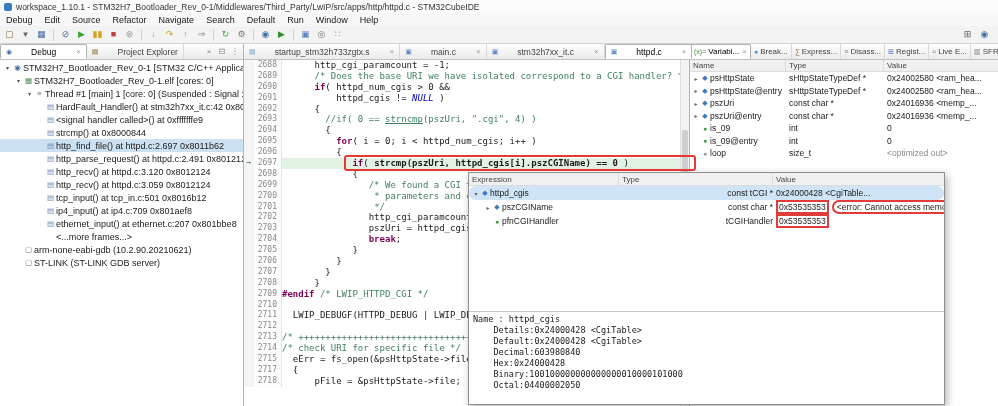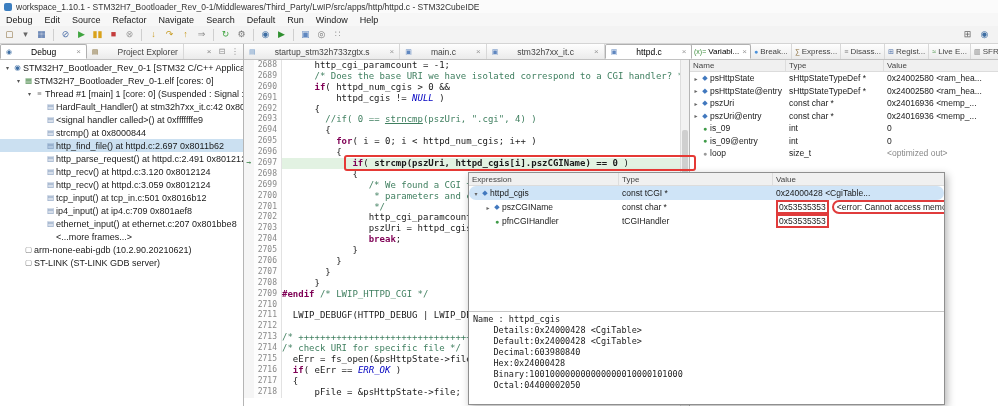--- a/index.html
+++ b/index.html
@@ -66,21 +66,21 @@
 .popup{position:absolute;left:468px;top:172px;width:477px;height:233px;background:#fff;border:1px solid #8f8f8f;box-shadow:2px 3px 8px rgba(0,0,0,0.3);z-index:20;display:flex;flex-direction:column;}
 .pop-head{display:flex;height:13px;background:#f0f0f0;border-bottom:1px solid #dcdcdc;font-size:8px;color:#444;}
 .ph{padding:0 3px;border-right:1px solid #ddd;display:flex;align-items:center;}
 .ph0{width:150px;min-width:150px;}
 .ph1{width:154px;min-width:154px;}
 .ph2{flex:1;border-right:none;}
 .pop-row{display:flex;height:14px;align-items:center;font-size:8.5px;white-space:nowrap;cursor:default;border-radius:7px;}
 .pop-row.selected{background:#cfe4f7;}
 .pc{overflow:hidden;}
 .pc0{width:150px;min-width:150px;display:flex;align-items:center;}
-.pc1{width:154px;min-width:154px;padding-left:3px;}
+.pc1{width:154px;min-width:154px;padding-left:3px;text-align:right;}
 .pc2{flex:1;padding-left:3px;display:flex;align-items:center;gap:3px;}
 .redbox{border:2px solid #e03c3c;padding:0 1px;}
 .redbox-r{border:2px solid #e03c3c;border-radius:7px;padding:0 3px;}
 .pop-spacer{flex:1;}
 .pop-details{height:93px;border-top:1px solid #c6c6c6;padding:2px 4px;font-family:"DejaVu Sans Mono",monospace;font-size:8.5px;line-height:11px;white-space:pre;overflow:hidden;}
 .anno{position:absolute;border:2px solid #e53935;border-radius:3px;z-index:30;pointer-events:none;background:transparent;}
 </style>
 </head>
 <body>
 
@@ -395,25 +395,20 @@
             <span class="ln">2714</span>
             <span class="lc"><span class="sy-c">/* check URI for specific file */</span></span>
           </div>
           <div class="code-line">
             <span class="lm"></span>
             <span class="ln">2715</span>
             <span class="lc"><span>  eErr = fs_open(&amp;psHttpState-&gt;file, pszUri);</span></span>
           </div>
           <div class="code-line">
             <span class="lm"></span>
-            <span class="ln">2716</span>
-            <span class="lc"><span>  </span><span class="sy-k">if</span><span>( eErr == </span><span class="sy-m">ERR_OK</span><span> )</span></span>
-          </div>
-          <div class="code-line">
-            <span class="lm"></span>
             <span class="ln">2717</span>
             <span class="lc"><span>  {</span></span>
           </div>
           <div class="code-line">
             <span class="lm"></span>
             <span class="ln">2718</span>
             <span class="lc"><span>      pFile = &amp;psHttpState-&gt;file;</span></span>
           </div>
         </div>
       <div class="vscroll">

